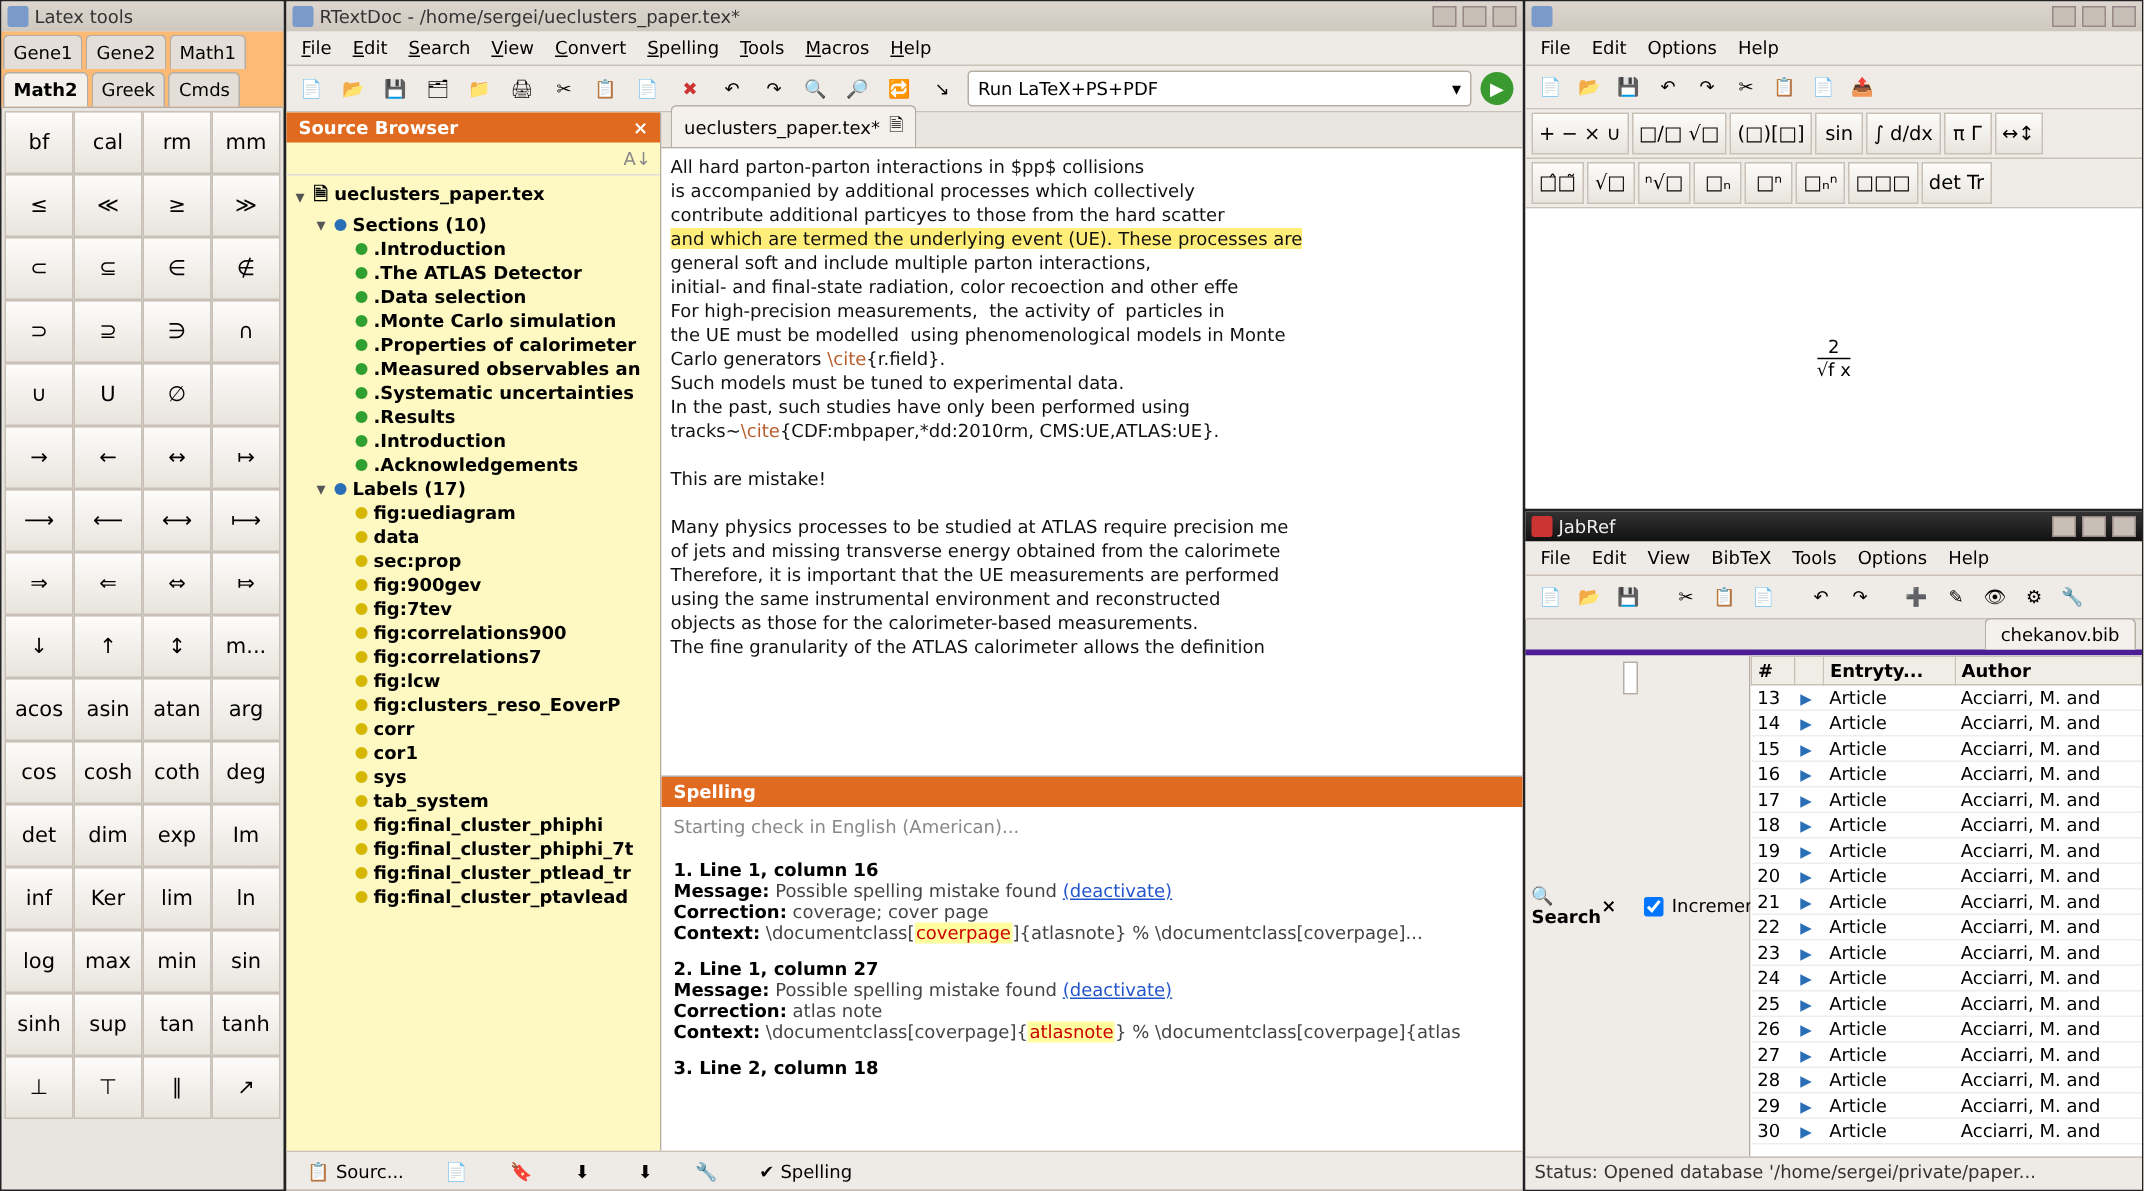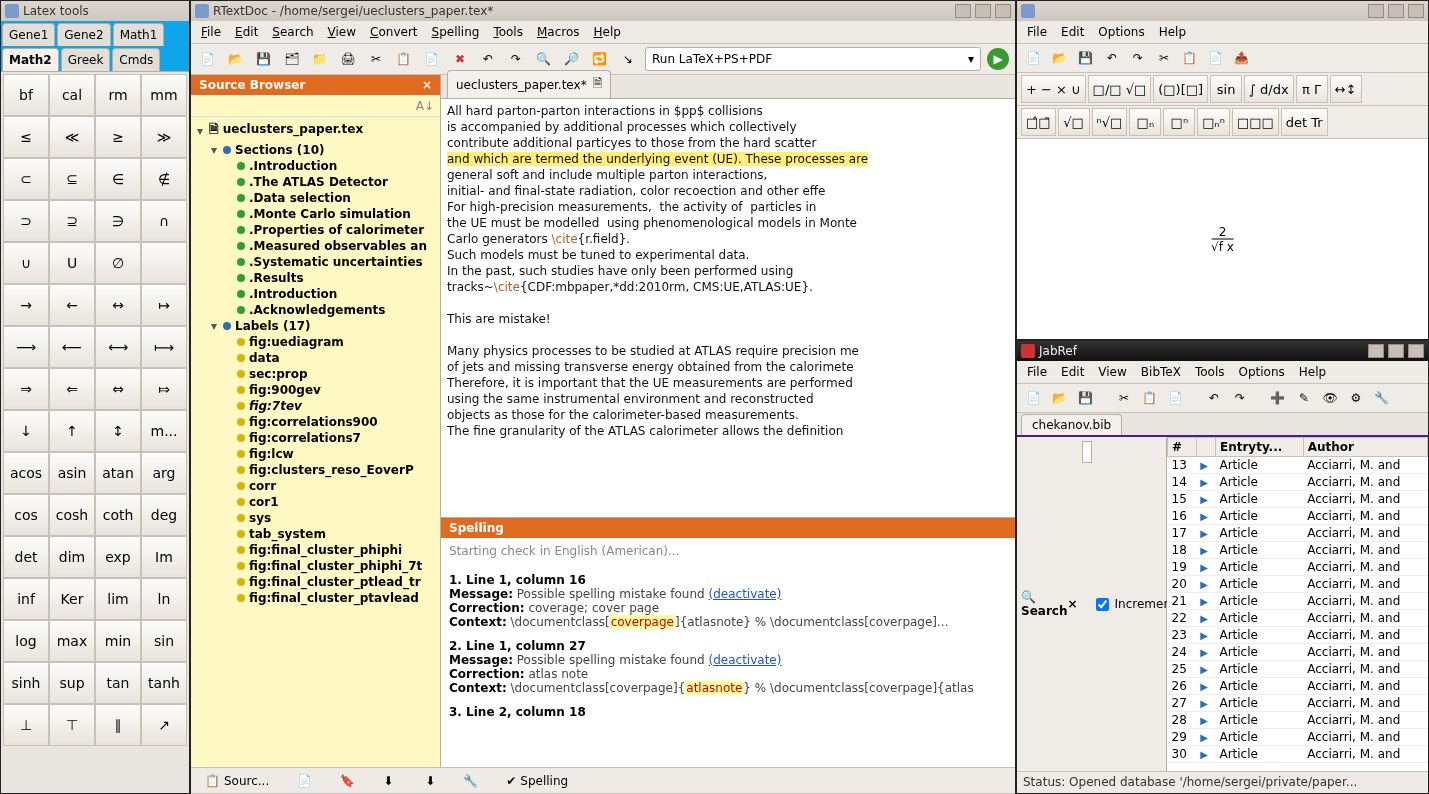--- a/index.html
+++ b/index.html
@@ -12,21 +12,21 @@
 .titlebar .spacer { flex: 1; }
 .titlebar .wbtn { width: 16px; height: 14px; background: #c7bfb5; border: 1px solid #988; cursor: pointer; }
 .appmenu { display: flex; gap: 2px; padding: 2px 4px; font-size: 13px; background: #eeeae5; border-bottom: 1px solid #c9c1b7; }
 .appmenu span { padding: 2px 6px; }
 .appmenu span u { text-decoration: underline; }
 .toolbar { display: flex; align-items: center; gap: 4px; padding: 3px 6px; background: #efece7; border-bottom: 1px solid #c9c1b7; }
 .tbtn { width: 22px; height: 22px; display: flex; align-items: center; justify-content: center; border-radius: 3px; }
 
 
 #latextools { left: 0; top: 0; width: 190px; height: 794px; }
-#latextools .tabs { display: flex; flex-wrap: wrap; background: #0ea5e9; border-bottom: 1px solid #b5ada3; }
+#latextools .tabs { display: flex; flex-wrap: wrap; background: #fdba74; border-bottom: 1px solid #b5ada3; }
 #latextools .tab { padding: 4px 6px; border: 1px solid #b5ada3; border-bottom: none; background: #e3ded8; border-radius: 4px 4px 0 0; margin: 2px 1px 0 1px; font-size: 12px; cursor: pointer; }
 #latextools .tab.active { background: #f4f1ec; font-weight: bold; }
 #latextools .symgrid { display: grid; grid-template-columns: repeat(4, 1fr); gap: 0; padding: 2px; }
 #latextools .sym { height: 42px; display: flex; align-items: center; justify-content: center; border: 1px solid #c9c1b7; background: linear-gradient(#fdfcfa,#e8e4dd); font-size: 14px; cursor: pointer; }
 
 
 #rtextdoc { left: 190px; top: 0; width: 826px; height: 794px; }
 #rtextdoc .runrow { display:flex; align-items:center; gap:6px; }
 #rtextdoc .runsel { flex:1; height:24px; border:1px solid #b5ada3; background:#fff; padding:0 6px; display:flex; align-items:center; justify-content:space-between; border-radius:3px; }
 #rtextdoc .playbtn { width:22px; height:22px; border-radius:11px; background:#3a9a2f; display:flex; align-items:center; justify-content:center; color:#fff; }
@@ -58,21 +58,21 @@
 #javawin { left:1016px; top:0; width:413px; height:340px; }
 #javawin .symrow { display:flex; gap:2px; padding:2px 4px; background:#efece7; border-bottom:1px solid #c9c1b7; }
 #javawin .sbtn { height:28px; min-width:32px; padding:0 4px; display:flex; align-items:center; justify-content:center; border:1px solid #c9c1b7; background:linear-gradient(#fdfcfa,#e8e4dd); font-size:13px; }
 #javawin .canvas { flex:1; background:#fff; height:190px; position:relative; }
 #javawin .canvas .fx { position:absolute; left:50%; top:50%; transform:translate(-50%,-50%); font-size:18px; text-align:center; }
 
 
 #jabref { left:1016px; top:340px; width:413px; height:454px; }
 #jabref .titlebar { background:linear-gradient(#333,#111); color:#eee; }
 #jabref .titlebar .tico { background:#c33; }
-#jabref .bibtabs { height:24px; display:flex; align-items:flex-end; padding:0 4px; border-bottom:2px solid #4c1d95; }
+#jabref .bibtabs { height:24px; display:flex; align-items:flex-end; padding:0 4px; border-bottom:4px solid #4c1d95;justify-content:flex-end; }
 #jabref .bibtab { padding:3px 10px; background:#f4f1ec; border:1px solid #b5ada3; border-bottom:none; border-radius:4px 4px 0 0; }
 #jabref .jmain { flex:1; display:flex; min-height:0; }
 #jabref .searchpane { width:150px; border-right:1px solid #b5ada3; background:#efece7; padding:4px; display:flex; flex-direction:row; gap:4px; }
 #jabref .searchpane .hd { display:flex; align-items:center; justify-content:space-between; font-weight:bold; }
 #jabref .searchpane input[type=text] { width:100%; height:22px; border:1px solid #b5ada3; padding:0 4px; }
 #jabref .searchpane label { display:flex; align-items:center; gap:6px; font-size:13px; }
 #jabref .searchpane button { height:25px; border:1px solid #b5ada3; background:linear-gradient(#fdfcfa,#e8e4dd); border-radius:3px; }
 #jabref .table { flex:1; overflow:auto; background:#fff; font-size:12px; }
 #jabref table { border-collapse:collapse; width:100%; }
 #jabref th { position:sticky; top:0; background:#f0ede7; border:1px solid #c9c1b7; padding:2px 4px; text-align:left; font-weight:bold; }
@@ -299,21 +299,21 @@
             <span style="font-weight: bold;">sec:prop</span>
           </div>
           <div class="row lvl2">
             <span class="tw"></span>
             <span class="bullet" style="background: rgb(214, 183, 0);"></span>
             <span style="font-weight: bold;">fig:900gev</span>
           </div>
           <div class="row lvl2">
             <span class="tw"></span>
             <span class="bullet" style="background: rgb(214, 183, 0);"></span>
-            <span style="font-weight: bold; font-style: italic;">fig:7tev</span>
+            <span style="font-weight: bold;">fig:7tev</span>
           </div>
           <div class="row lvl2">
             <span class="tw"></span>
             <span class="bullet" style="background: rgb(214, 183, 0);"></span>
             <span style="font-weight: bold;">fig:correlations900</span>
           </div>
           <div class="row lvl2">
             <span class="tw"></span>
             <span class="bullet" style="background: rgb(214, 183, 0);"></span>
             <span style="font-weight: bold;">fig:correlations7</span>

